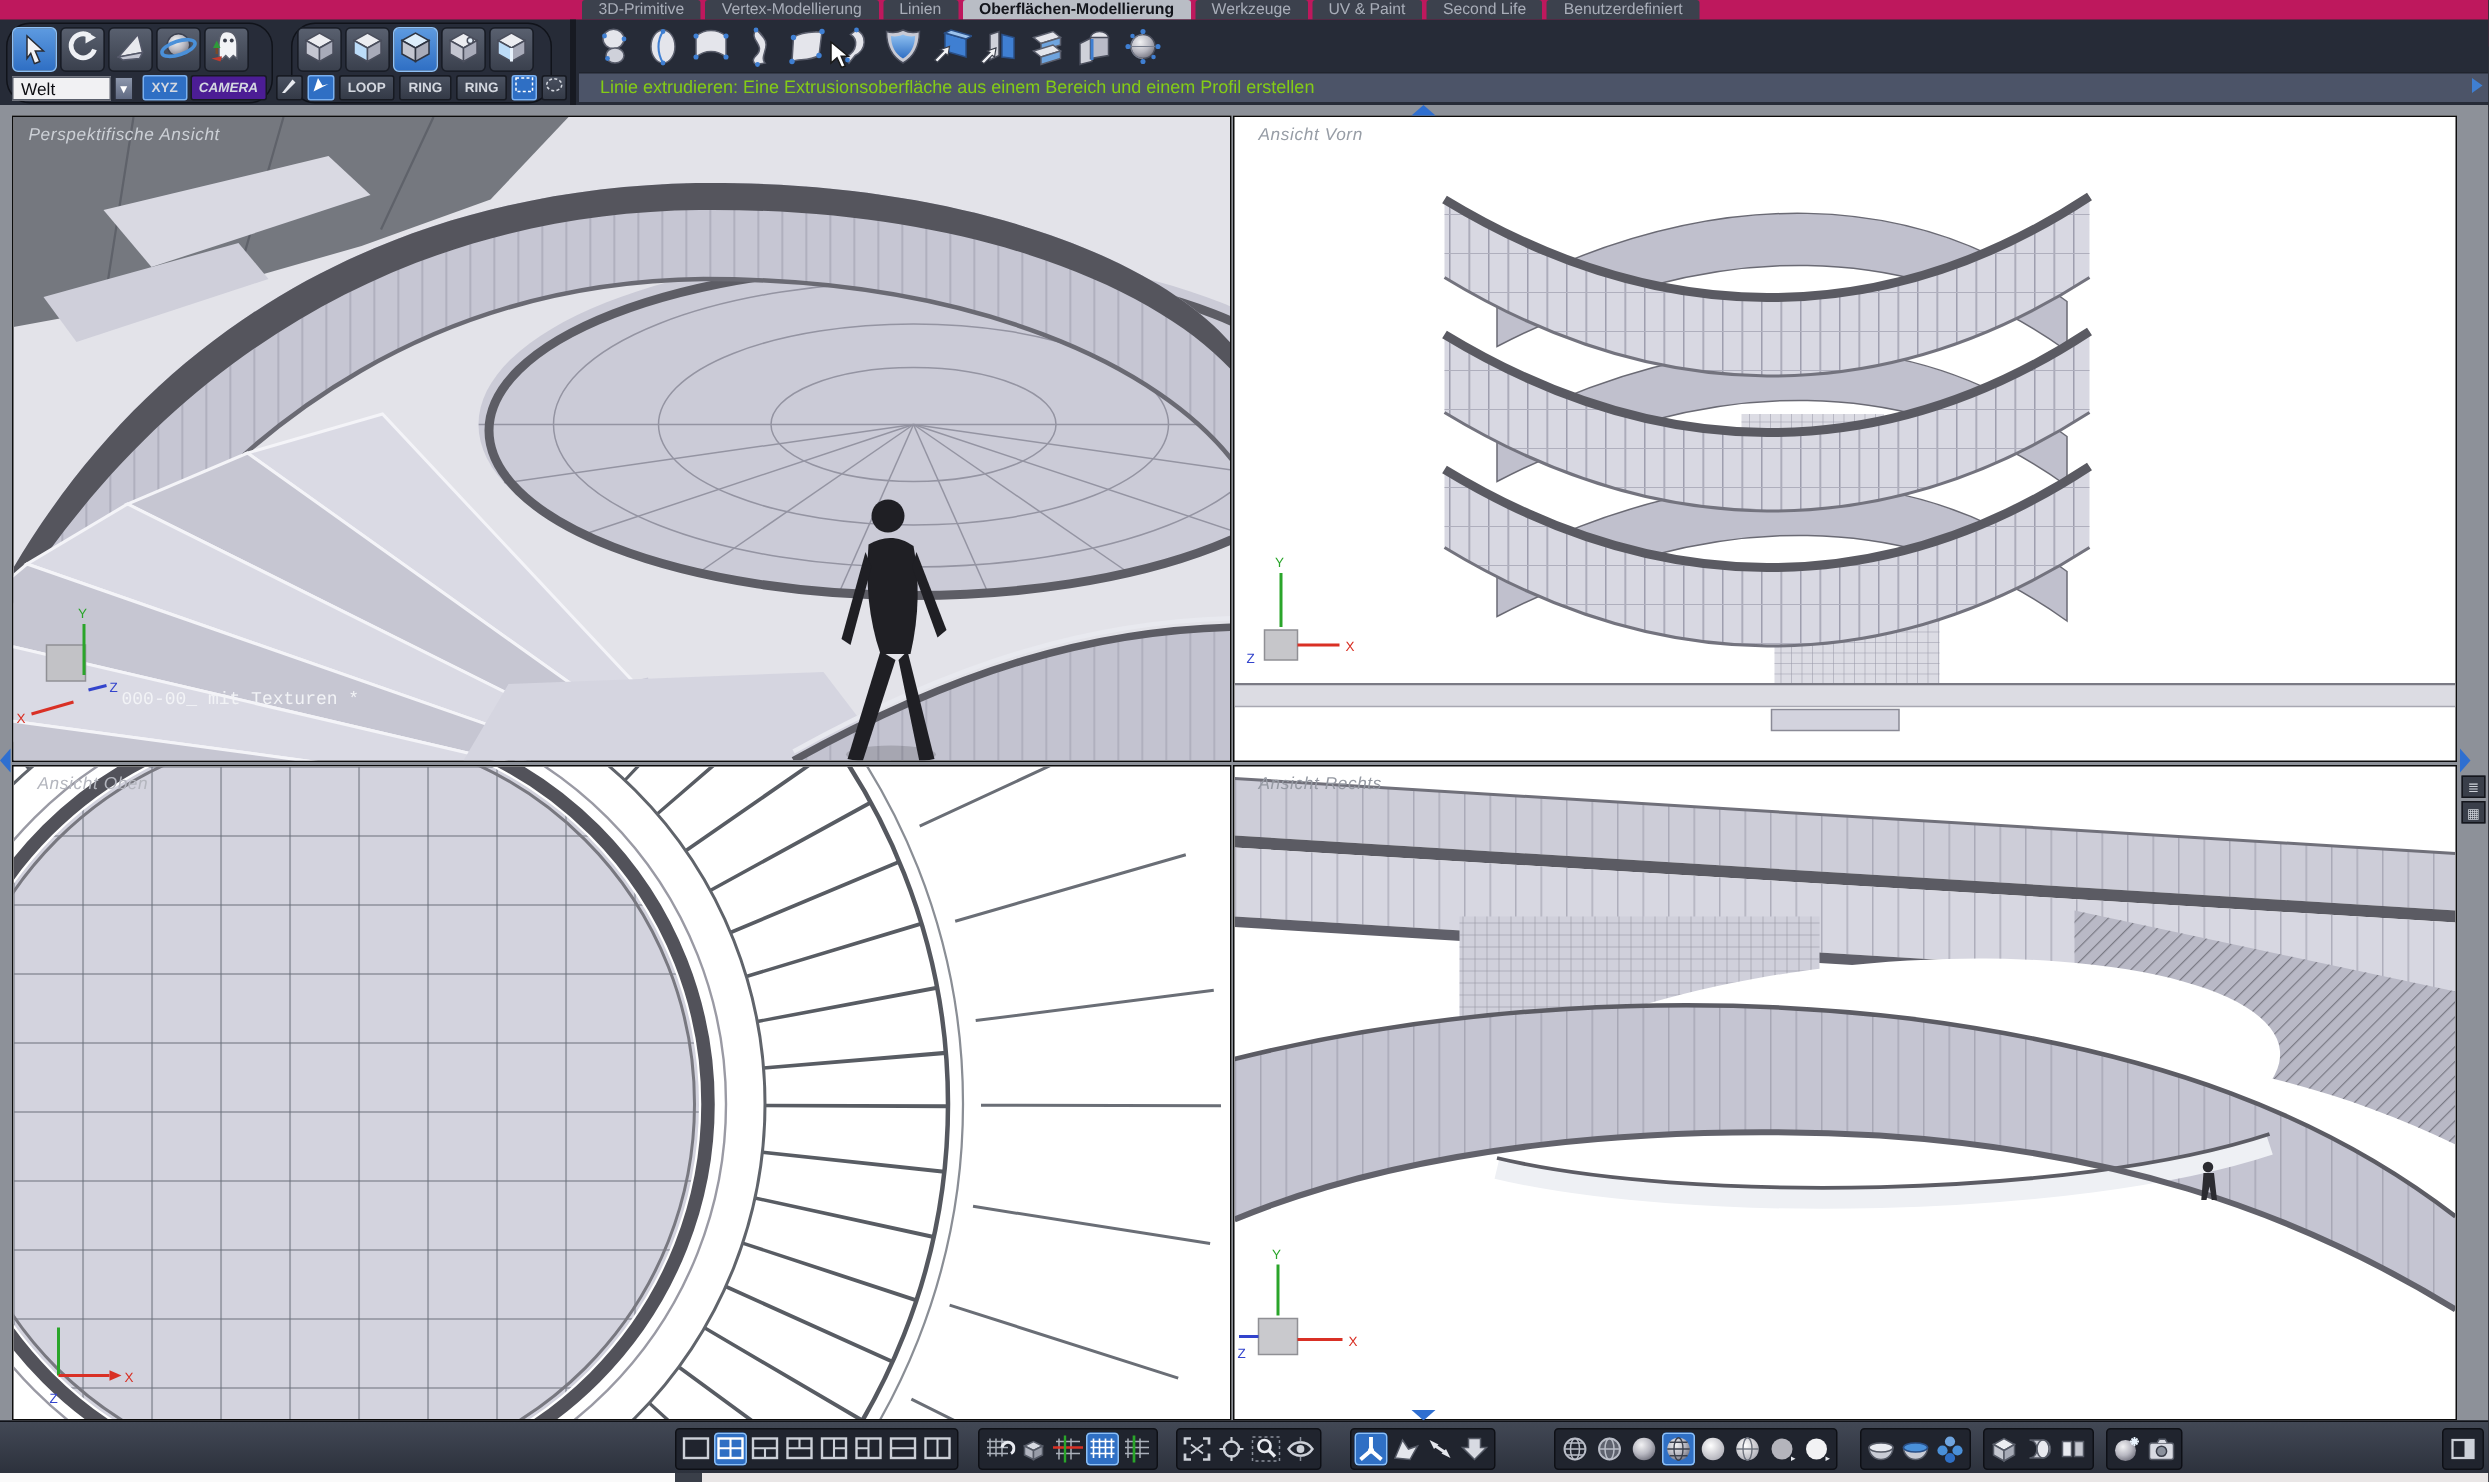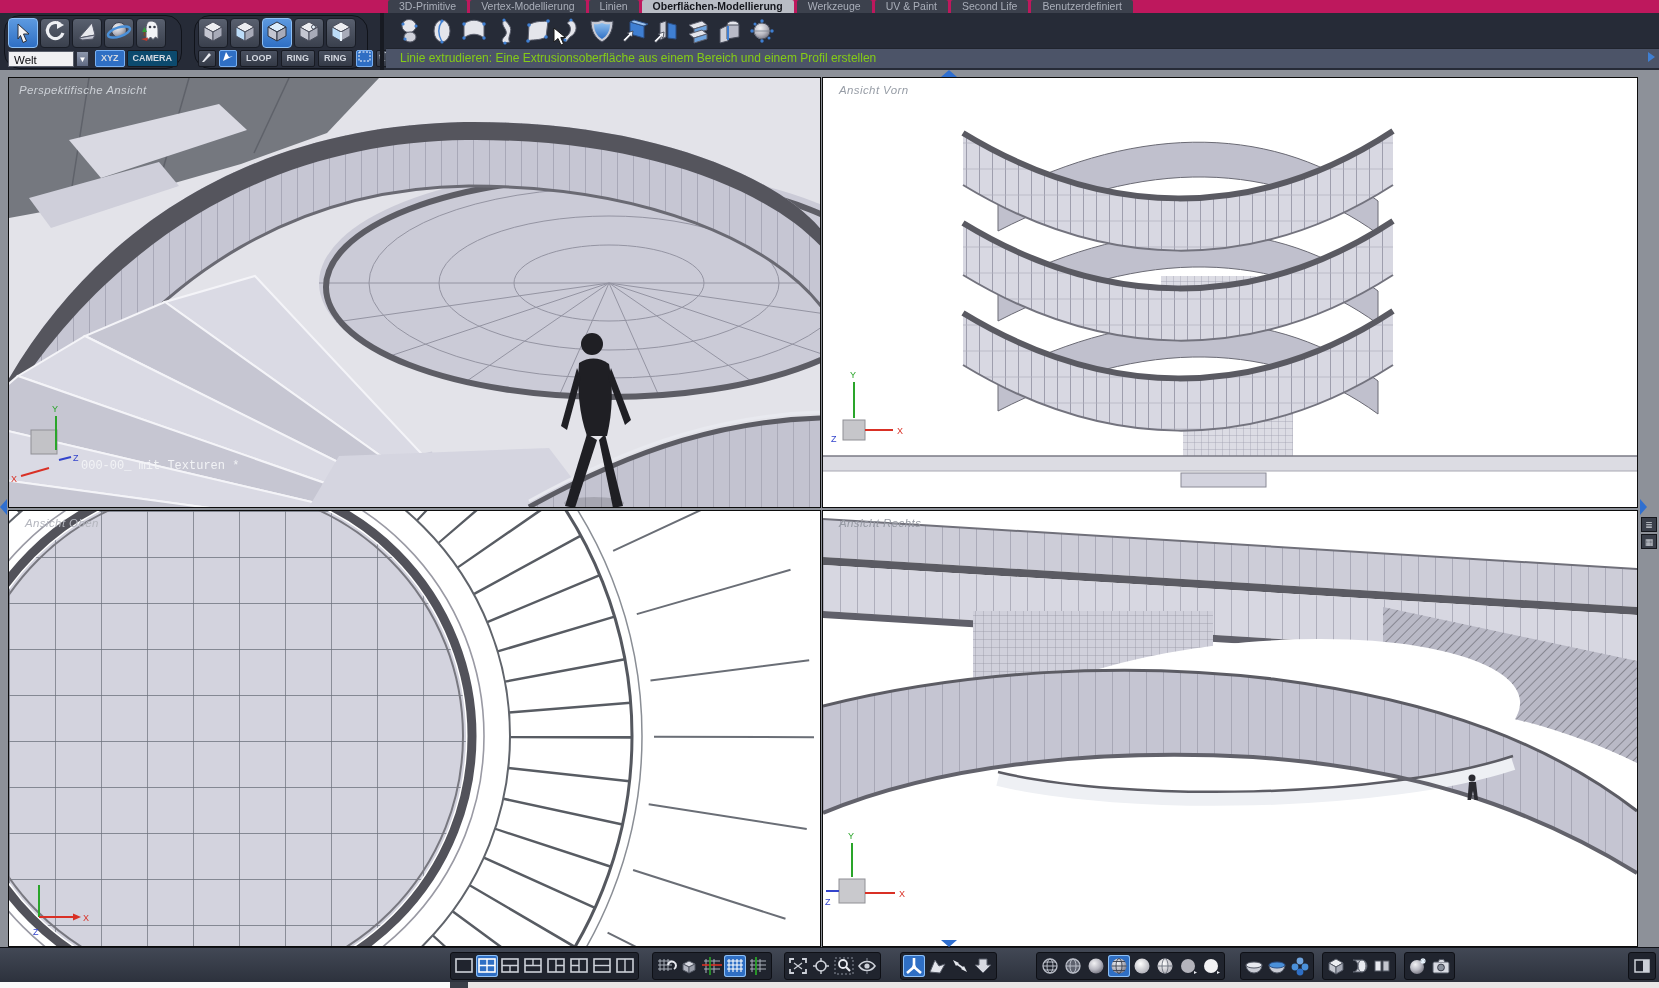--- a/index.html
+++ b/index.html
@@ -131,21 +131,21 @@
                 <path d="M4,14 L6.5,9 L9,14 Z" fill="#2f9b3a"></path>
                 <rect x="5.7" y="14" width="1.6" height="4" fill="#7a4a28"></rect>
                 <path d="M3,21 L10,19.5 L9,23 Z" fill="#c23b2e"></path>
               </svg></span>
         </div>
       </div>
       <div class="prow" style="padding-top:0;align-items:center;">
         <div class="worldsel">Welt</div>
         <div class="dropbtn">▼</div>
         <div class="mini blue" style="margin-left:4px;">XYZ</div>
-        <div class="mini" style="background:#0c4a6e;">CAMERA</div>
+        <div class="mini" style="background:#4c1d95;font-style:italic;">CAMERA</div>
       </div>
     </div>
 
     <div class="palette p2">
       <div class="prow">
         <div class="ibtn">
           <span><svg width="26" height="26">
                 <path d="M4,9 L13,4 L22,9 L13,14 Z" fill="#ecedf1" stroke="#4a4e5c"></path>
                 <path d="M4,9 L13,14 L13,23 L4,18 Z" fill="#c4c6d1" stroke="#4a4e5c"></path>
                 <path d="M22,9 L13,14 L13,23 L22,18 Z" fill="#a8abb9" stroke="#4a4e5c"></path>
@@ -175,21 +175,21 @@
         </div>
         <div class="ibtn">
           <span><svg width="26" height="26">
                 <path d="M4,9 L13,4 L22,9 L13,14 Z" fill="#ecedf1" stroke="#4a4e5c"></path>
                 <path d="M4,9 L13,14 L13,23 L4,18 Z" fill="#bcdcf8" stroke="#4a4e5c"></path>
                 <path d="M22,9 L13,14 L13,23 L22,18 Z" fill="#a8abb9" stroke="#4a4e5c"></path>
                 <path d="M13,14 L13,23" stroke="#e8f2fc" stroke-width="2"></path>
               </svg></span>
         </div>
       </div>
-      <div class="prow" style="padding-top:0;align-items:center;gap:3px;">
+      <div class="prow" style="padding-top:0;align-items:center;gap:3px;justify-content:center;">
         <div class="mini" style="width:14px;padding:0 2px;"><svg width="12" height="12">
               <path d="M1,11 L8,2 L10,4 L3,11 Z" fill="#e8eaf0"></path>
             </svg></div>
         <div class="mini blue" style="width:14px;padding:0 2px;"><svg width="12" height="12">
               <path d="M1,10 L4,1 L7,6 L11,5 Z" fill="#fff"></path>
             </svg></div>
         <div class="mini">LOOP</div>
         <div class="mini">RING</div>
         <div class="mini">RING</div>
         <div class="mini blue" style="width:15px;padding:0 1px;"><svg width="13" height="11">

